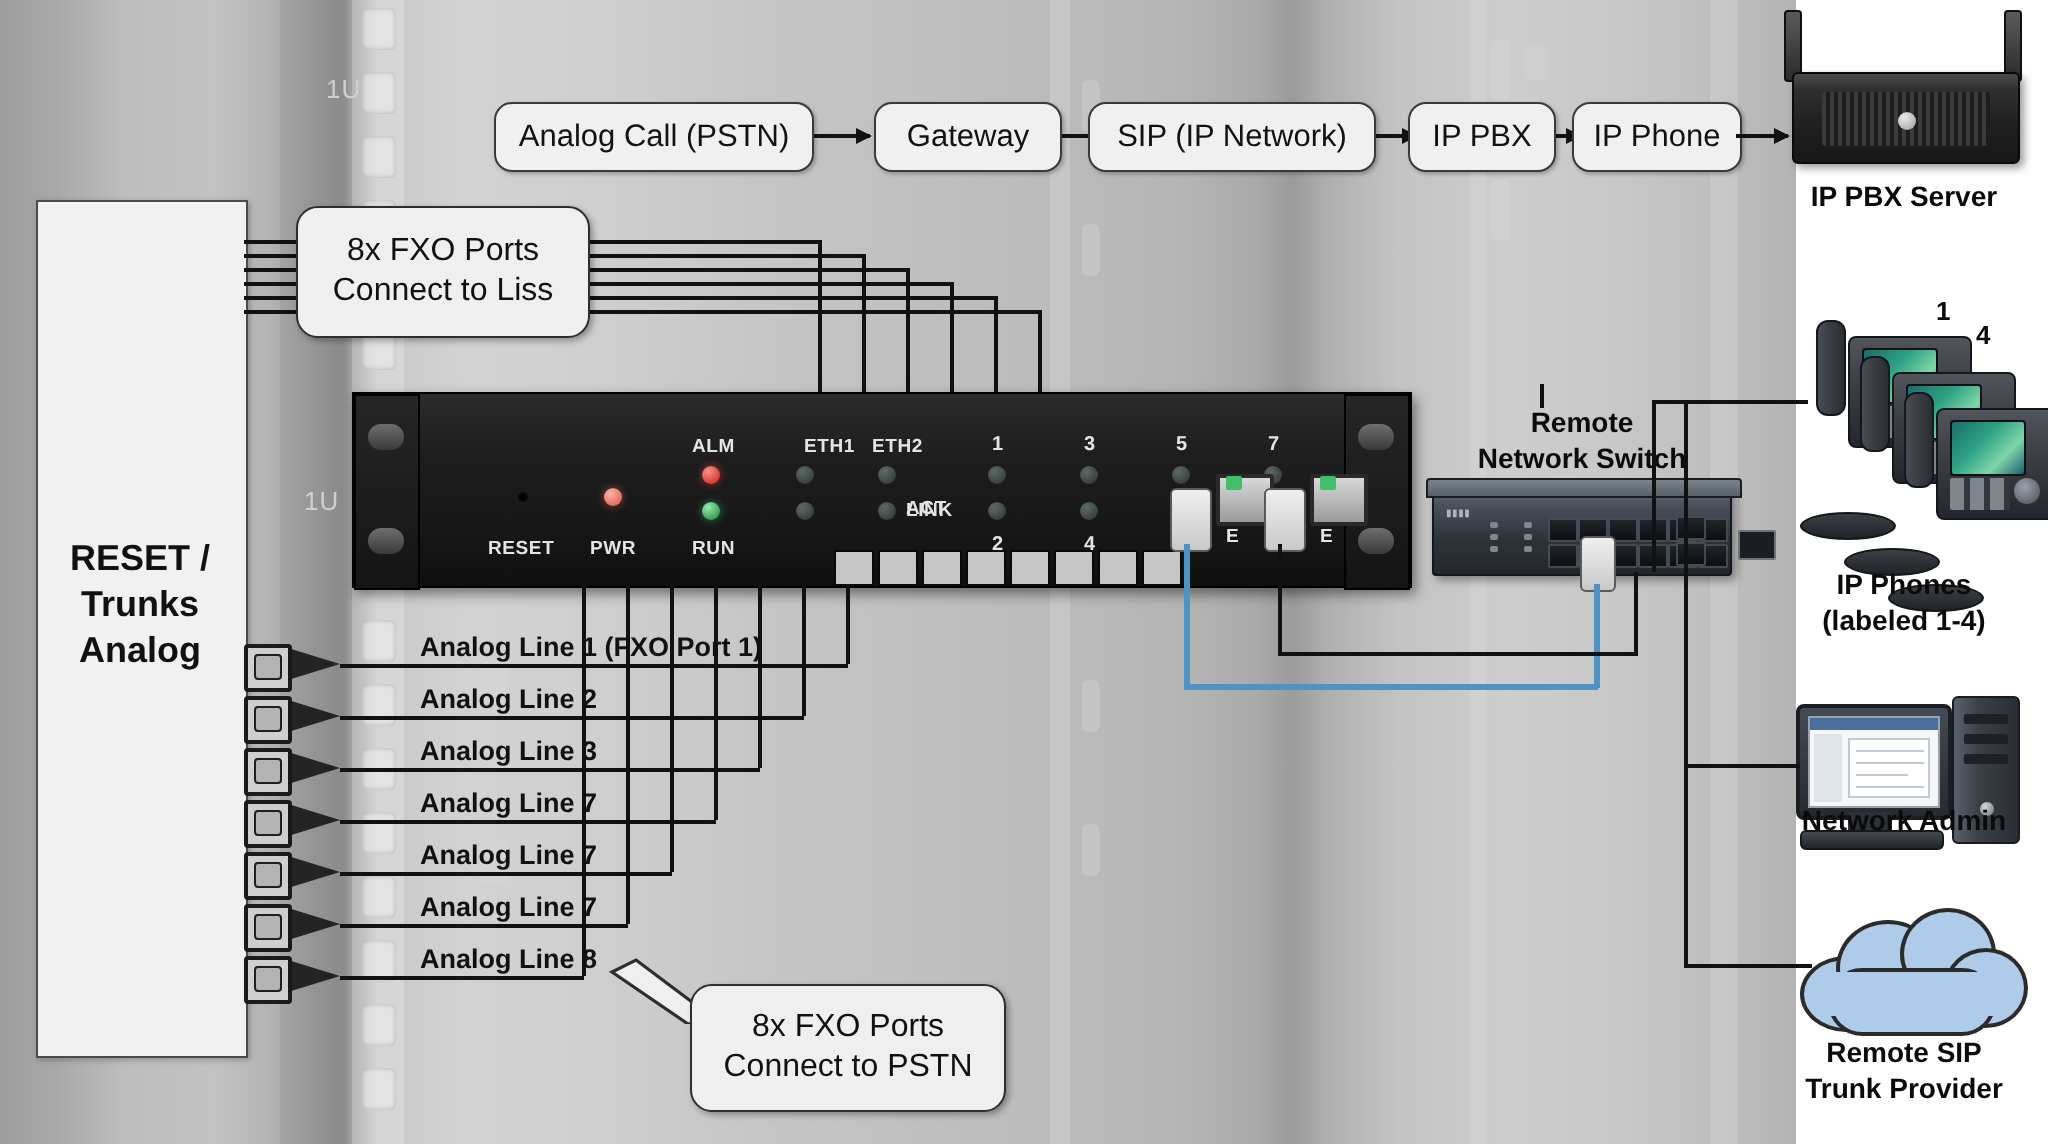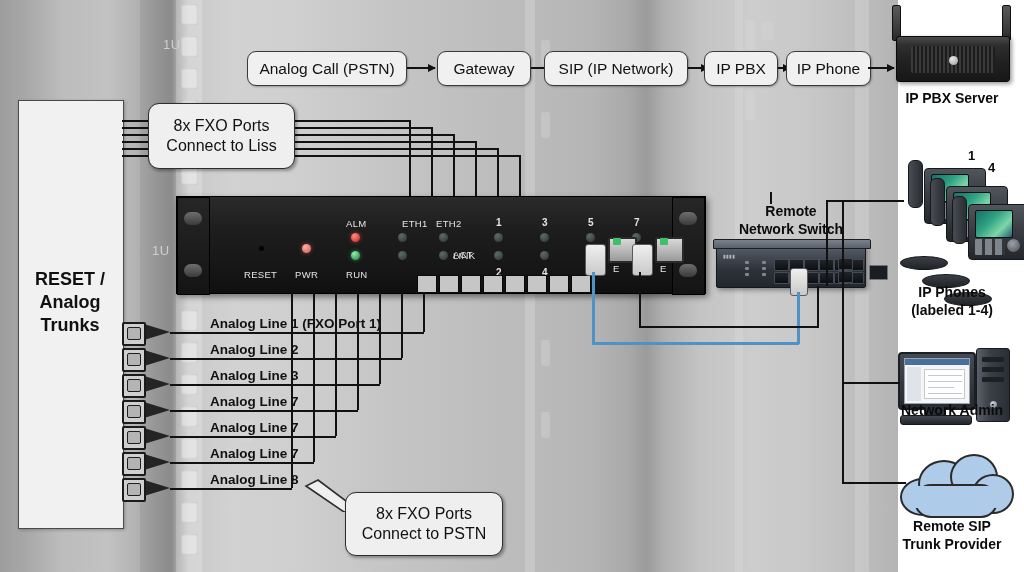--- a/index.html
+++ b/index.html
@@ -61,21 +61,21 @@
   .dev-ear{position:absolute;top:0;width:31px;height:96px;
     background:linear-gradient(180deg,#262626,#141414);border:1px solid #000;}
   .ear-hole{position:absolute;left:6px;width:18px;height:13px;border-radius:7px;
     background:linear-gradient(180deg,#6e6e6e,#3a3a3a);}
   .dev-face{position:absolute;left:31px;top:0;right:31px;height:96px;}
   .led{position:absolute;width:9px;height:9px;border-radius:50%;}
   .led-dim{background:radial-gradient(circle at 35% 30%,#5e6a66,#2b3230);}
   .led-red{background:radial-gradient(circle at 35% 30%,#ff8d84,#c3231a);box-shadow:0 0 4px rgba(255,80,60,.55);}
   .led-pink{background:radial-gradient(circle at 35% 30%,#ffb0a6,#d4564a);box-shadow:0 0 4px rgba(255,120,100,.5);}
   .led-grn{background:radial-gradient(circle at 35% 30%,#8ef0a8,#1f7a3c);box-shadow:0 0 4px rgba(70,230,120,.5);}
-  .pnl-txt{position:absolute;color:#e4e4e4;font-size:9.5px;font-weight:normal;letter-spacing:.3px;}
+  .pnl-txt{position:absolute;color:#e4e4e4;font-size:9.5px;font-weight:bold;letter-spacing:.3px;}
   .pnl-num{position:absolute;color:#e4e4e4;font-size:10px;font-weight:bold;}
   .reset-hole{position:absolute;width:7px;height:7px;border-radius:50%;background:#000;
     box-shadow:inset 0 0 2px #444;}
   .rj45{position:absolute;width:25px;height:22px;background:linear-gradient(180deg,#d8d8d8,#9a9a9a);
     border:2px solid #2a2a2a;border-radius:2px;}
   .rj45:before{content:"";position:absolute;left:3px;top:-1px;width:8px;height:7px;background:#3fbf6a;border-radius:1px;}
   .eth-cap{position:absolute;width:19px;height:30px;border-radius:3px;
     background:linear-gradient(180deg,#efefef,#c9c9c9);border:1.4px solid #5a5a5a;}
   .fxo-slot{position:absolute;bottom:0;width:18px;height:16px;background:#c6c6c6;border:1px solid #0a0a0a;}
 
@@ -196,22 +196,22 @@
 
   <div class="flow-box" style="left:704px;top:51px;width:72px;height:33px">IP PBX</div>
   <div class="arrow" style="left:778px;top:67px;width:12px"></div>
 
   <div class="flow-box" style="left:786px;top:51px;width:83px;height:33px">IP Phone</div>
   <div class="arrow" style="left:868px;top:67px;width:26px"></div>
 
   <div class="pstn-box"></div>
   <div class="pstn-label">
     <div>RESET /</div>
+    <div>Trunks</div>
     <div>Analog</div>
-    <div>Trunks</div>
   </div>
 
   <div class="wire" style="left:122px;top:120px;width:40px"></div>
   <div class="wire" style="left:122px;top:127px;width:40px"></div>
   <div class="wire" style="left:122px;top:134px;width:40px"></div>
   <div class="wire" style="left:122px;top:141px;width:40px"></div>
   <div class="wire" style="left:122px;top:148px;width:40px"></div>
   <div class="wire" style="left:122px;top:155px;width:40px"></div>
 
   <div class="wire" style="left:292px;top:120px;width:118px"></div>

